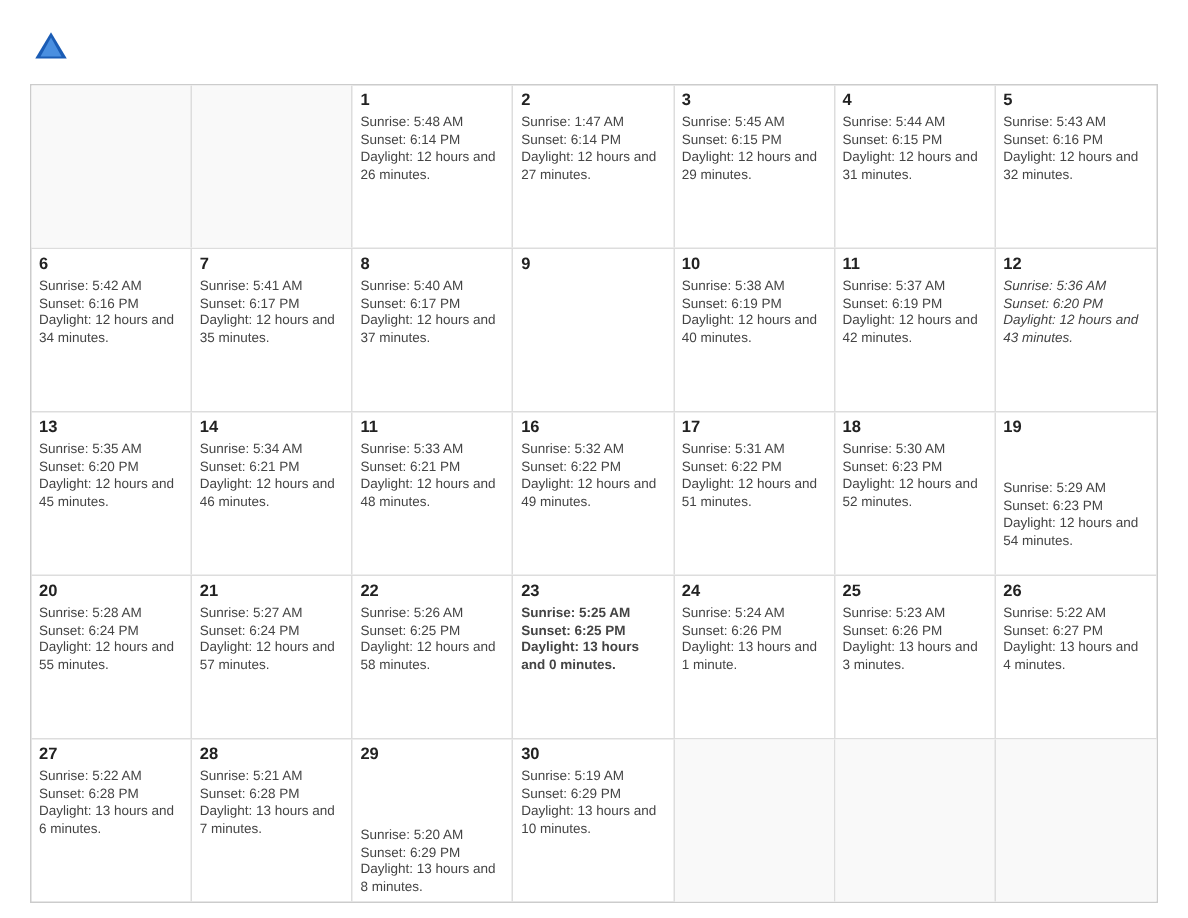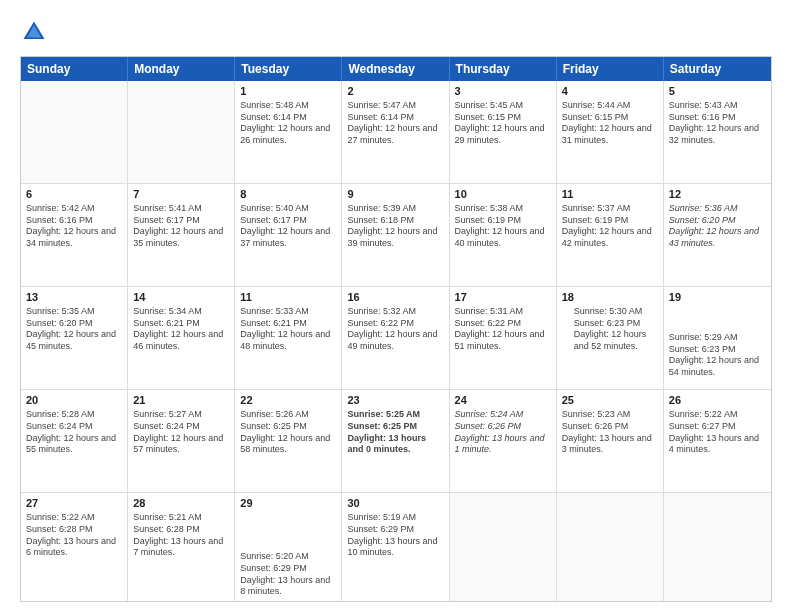--- a/index.html
+++ b/index.html
@@ -127,42 +127,33 @@
         <span class="logo-general"></span>
         <span class="logo-blue"></span>
       </div>
     </div>
     <div class="title-block">
       <div class="title-month"></div>
       <div class="title-location"></div>
     </div>
   </div>
   <div class="calendar">
-    <div class="cal-header" id="cal-header">
-        <div class="cal-header-cell">Sunday</div>
-        <div class="cal-header-cell">Monday</div>
-        <div class="cal-header-cell">Tuesday</div>
-        <div class="cal-header-cell">Wednesday</div>
-        <div class="cal-header-cell">Thursday</div>
-        <div class="cal-header-cell">Friday</div>
-        <div class="cal-header-cell">Saturday</div>
-      </div>
     <div class="cal-body" id="cal-body">
         <div class="cal-row">
           <div class="cal-cell empty"></div>
           <div class="cal-cell empty"></div>
           <div class="cal-cell">
             <span class="day-num">1</span>
             <div class="info" style="white-space: pre-line;">Sunrise: 5:48 AM
 Sunset: 6:14 PM
 Daylight: 12 hours and 26 minutes.</div>
           </div>
           <div class="cal-cell">
             <span class="day-num">2</span>
-            <div class="info" style="white-space: pre-line;">Sunrise: 5:47 AM
+            <div class="info" style="white-space: pre-line;">Sunrise: 1:47 AM
 Sunset: 6:14 PM
 Daylight: 12 hours and 27 minutes.</div>
           </div>
           <div class="cal-cell">
             <span class="day-num">3</span>
             <div class="info" style="white-space: pre-line;">Sunrise: 5:45 AM
 Sunset: 6:15 PM
 Daylight: 12 hours and 29 minutes.</div>
           </div>
           <div class="cal-cell">
@@ -192,23 +183,20 @@
 Daylight: 12 hours and 35 minutes.</div>
           </div>
           <div class="cal-cell">
             <span class="day-num">8</span>
             <div class="info" style="white-space: pre-line;">Sunrise: 5:40 AM
 Sunset: 6:17 PM
 Daylight: 12 hours and 37 minutes.</div>
           </div>
           <div class="cal-cell">
             <span class="day-num">9</span>
-            <div class="info" style="white-space: pre-line;">Sunrise: 5:39 AM
-Sunset: 6:18 PM
-Daylight: 12 hours and 39 minutes.</div>
           </div>
           <div class="cal-cell">
             <span class="day-num">10</span>
             <div class="info" style="white-space: pre-line;">Sunrise: 5:38 AM
 Sunset: 6:19 PM
 Daylight: 12 hours and 40 minutes.</div>
           </div>
           <div class="cal-cell">
             <span class="day-num">11</span>
             <div class="info" style="white-space: pre-line;">Sunrise: 5:37 AM
@@ -248,21 +236,21 @@
 Daylight: 12 hours and 49 minutes.</div>
           </div>
           <div class="cal-cell">
             <span class="day-num">17</span>
             <div class="info" style="white-space: pre-line;">Sunrise: 5:31 AM
 Sunset: 6:22 PM
 Daylight: 12 hours and 51 minutes.</div>
           </div>
           <div class="cal-cell">
             <span class="day-num">18</span>
-            <div class="info" style="white-space: pre-line; margin-left: 12px;">Sunrise: 5:30 AM
+            <div class="info" style="white-space: pre-line;">Sunrise: 5:30 AM
 Sunset: 6:23 PM
 Daylight: 12 hours and 52 minutes.</div>
           </div>
           <div class="cal-cell">
             <span class="day-num">19</span>
             <div class="info" style="white-space: pre-line; margin-top: 27px;">Sunrise: 5:29 AM
 Sunset: 6:23 PM
 Daylight: 12 hours and 54 minutes.</div>
           </div>
         </div>
@@ -286,21 +274,21 @@
 Daylight: 12 hours and 58 minutes.</div>
           </div>
           <div class="cal-cell">
             <span class="day-num">23</span>
             <div class="info" style="white-space: pre-line; font-weight: bold;">Sunrise: 5:25 AM
 Sunset: 6:25 PM
 Daylight: 13 hours and 0 minutes.</div>
           </div>
           <div class="cal-cell">
             <span class="day-num">24</span>
-            <div class="info" style="white-space: pre-line; font-style: italic;">Sunrise: 5:24 AM
+            <div class="info" style="white-space: pre-line;">Sunrise: 5:24 AM
 Sunset: 6:26 PM
 Daylight: 13 hours and 1 minute.</div>
           </div>
           <div class="cal-cell">
             <span class="day-num">25</span>
             <div class="info" style="white-space: pre-line;">Sunrise: 5:23 AM
 Sunset: 6:26 PM
 Daylight: 13 hours and 3 minutes.</div>
           </div>
           <div class="cal-cell">

